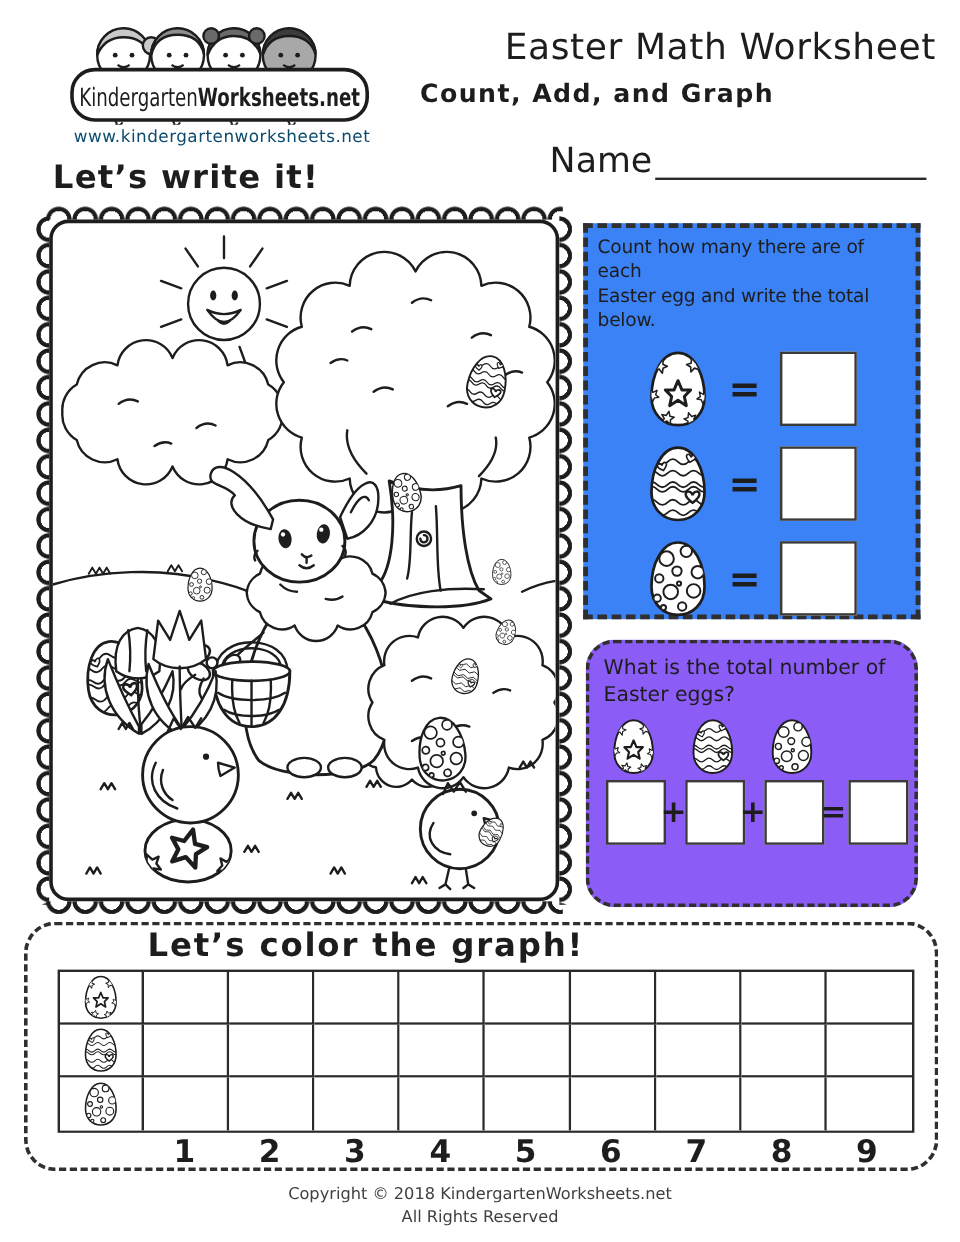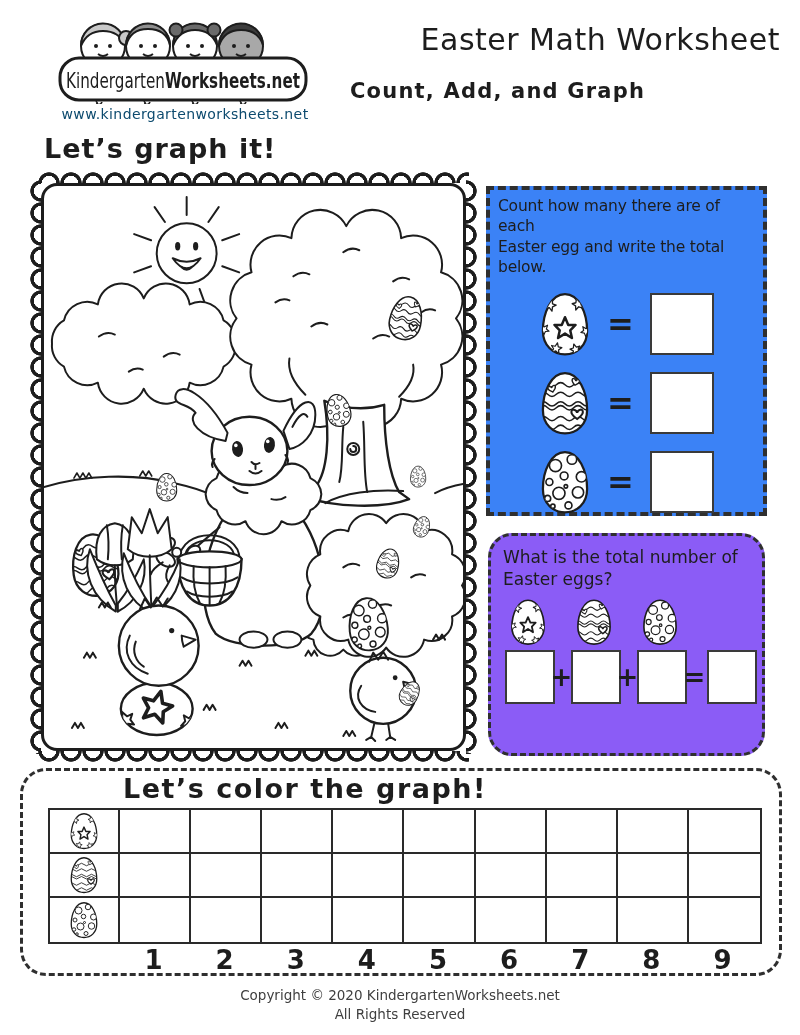--- a/index.html
+++ b/index.html
@@ -7,21 +7,21 @@
         font-family:"DejaVu Sans", sans-serif;color:#1d1d1d;}
   svg{display:block;}
   .ln{stroke:#1d1d1d;fill:none;stroke-width:2;stroke-linecap:round;stroke-linejoin:round;}
   .fw{fill:#fff;}
   
   .logo{position:absolute;left:56px;top:8px;width:258px;}
   .logo-url{margin-top:2px;text-align:center;font-size:14px;color:#0c4a6e;letter-spacing:.4px;}
   
   .titles{position:absolute;left:350px;top:22px;width:430px;}
   .title{font-size:30px;letter-spacing:.5px;text-align:right;}
-  .subtitle{margin-top:22px;font-size:21px;font-weight:700;letter-spacing:1.2px;}
+  .subtitle{margin-top:9px;font-size:21px;font-weight:700;letter-spacing:1.2px;}
   .name-row{position:absolute;left:458px;top:114px;width:314px;display:flex;align-items:flex-end;}
   .name-label{font-size:29px;}
   .name-line{flex:1;border-bottom:2.5px solid #2b2b2b;height:34px;margin-left:2px;}
   .color-heading{position:absolute;left:44px;top:133px;font-size:27px;font-weight:700;letter-spacing:1px;}
   
   .scene-frame{position:absolute;left:30px;top:172px;width:447px;height:590px;}
   .sc{position:absolute;background-size:22px 22px;}
   .sc.t{top:0;left:8px;right:8px;height:11px;background-repeat:repeat-x;
     background-image:radial-gradient(circle 11px at 11px 11px,#fff 7px,#1d1d1d 7.2px,#1d1d1d 10.4px,rgba(255,255,255,0) 11px);}
   .sc.b{bottom:0;left:8px;right:8px;height:11px;background-repeat:repeat-x;
@@ -164,22 +164,26 @@
           <path d="M184,93 q3,4 0,3 q4,2 6,-2"></path>
       </g>
     </svg>
     <div class="logo-url">www.kindergartenworksheets.net</div>
   </div>
 
   <div class="titles">
     <div class="title">Easter Math Worksheet</div>
     <div class="subtitle">Count, Add, and Graph</div>
   </div>
-
-  <div class="color-heading">Let’s graph it!</div>
+  <div class="name-row">
+    <span class="name-label">Name</span>
+    <span class="name-line"></span>
+  </div>
+
+  <div class="color-heading">Let’s write it!</div>
 
   <div class="scene-frame">
     <div class="sc t"></div>
     <div class="sc b"></div>
     <div class="sc l"></div>
     <div class="sc r"></div>
     <div class="scene-inner">
       <svg width="100%" height="100%" viewBox="0 0 420 560" preserveAspectRatio="none">
 
         <g>
@@ -444,17 +448,17 @@
       <div>4</div>
       <div>5</div>
       <div>6</div>
       <div>7</div>
       <div>8</div>
       <div>9</div>
     </div>
   </section>
 
   <div class="footer">
-    <div>Copyright © 2020 KindergartenWorksheets.net</div>
+    <div>Copyright © 2018 KindergartenWorksheets.net</div>
     <div>All Rights Reserved</div>
   </div>
 
 </div>
 
 </body></html>

